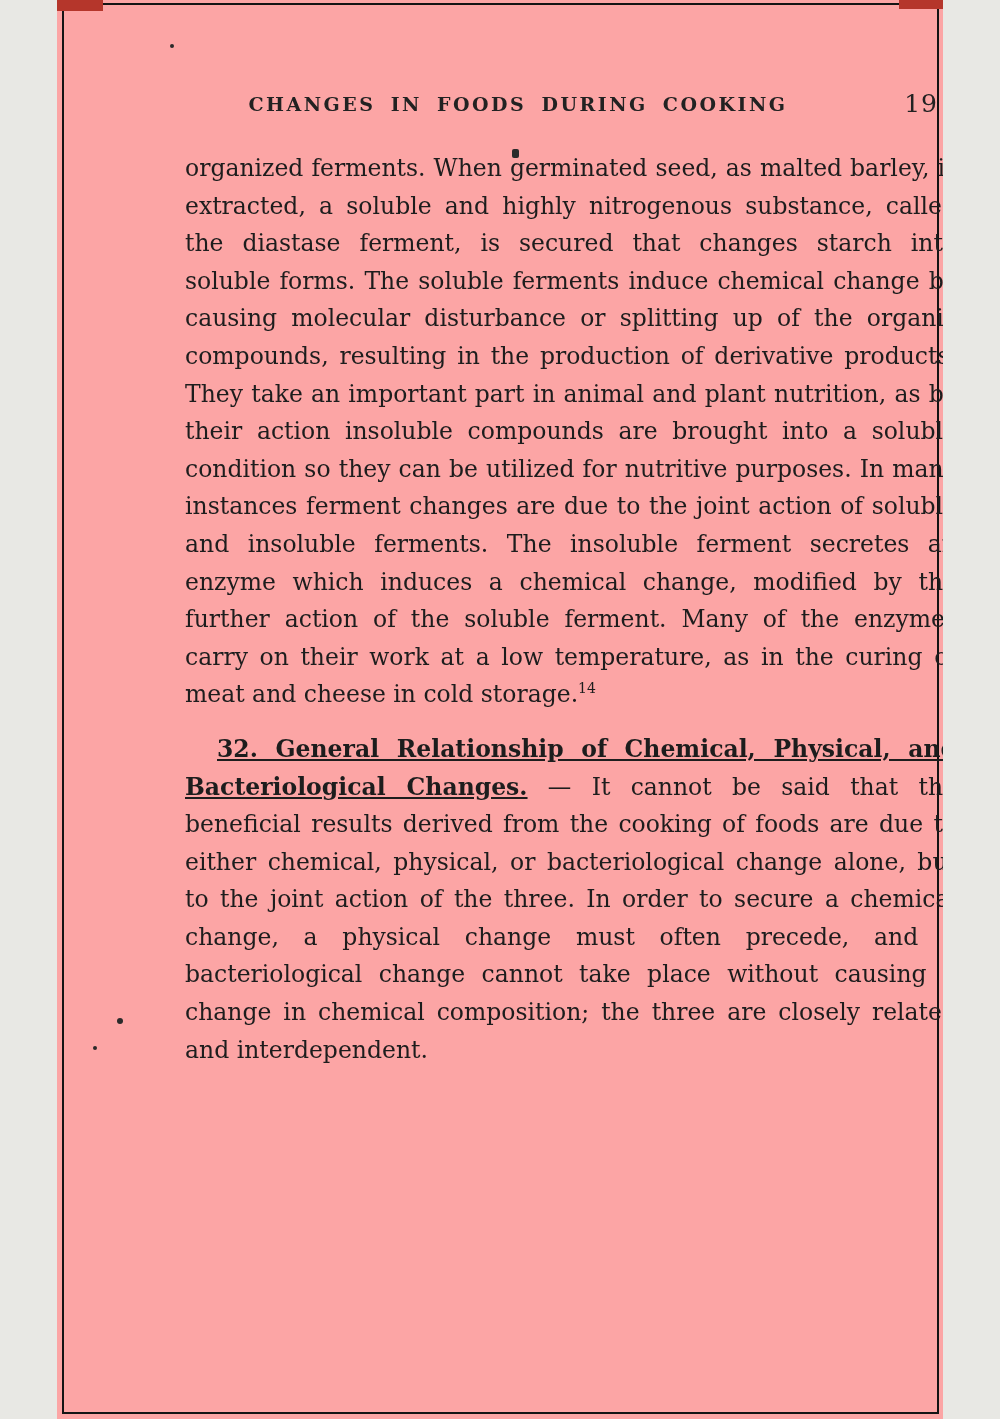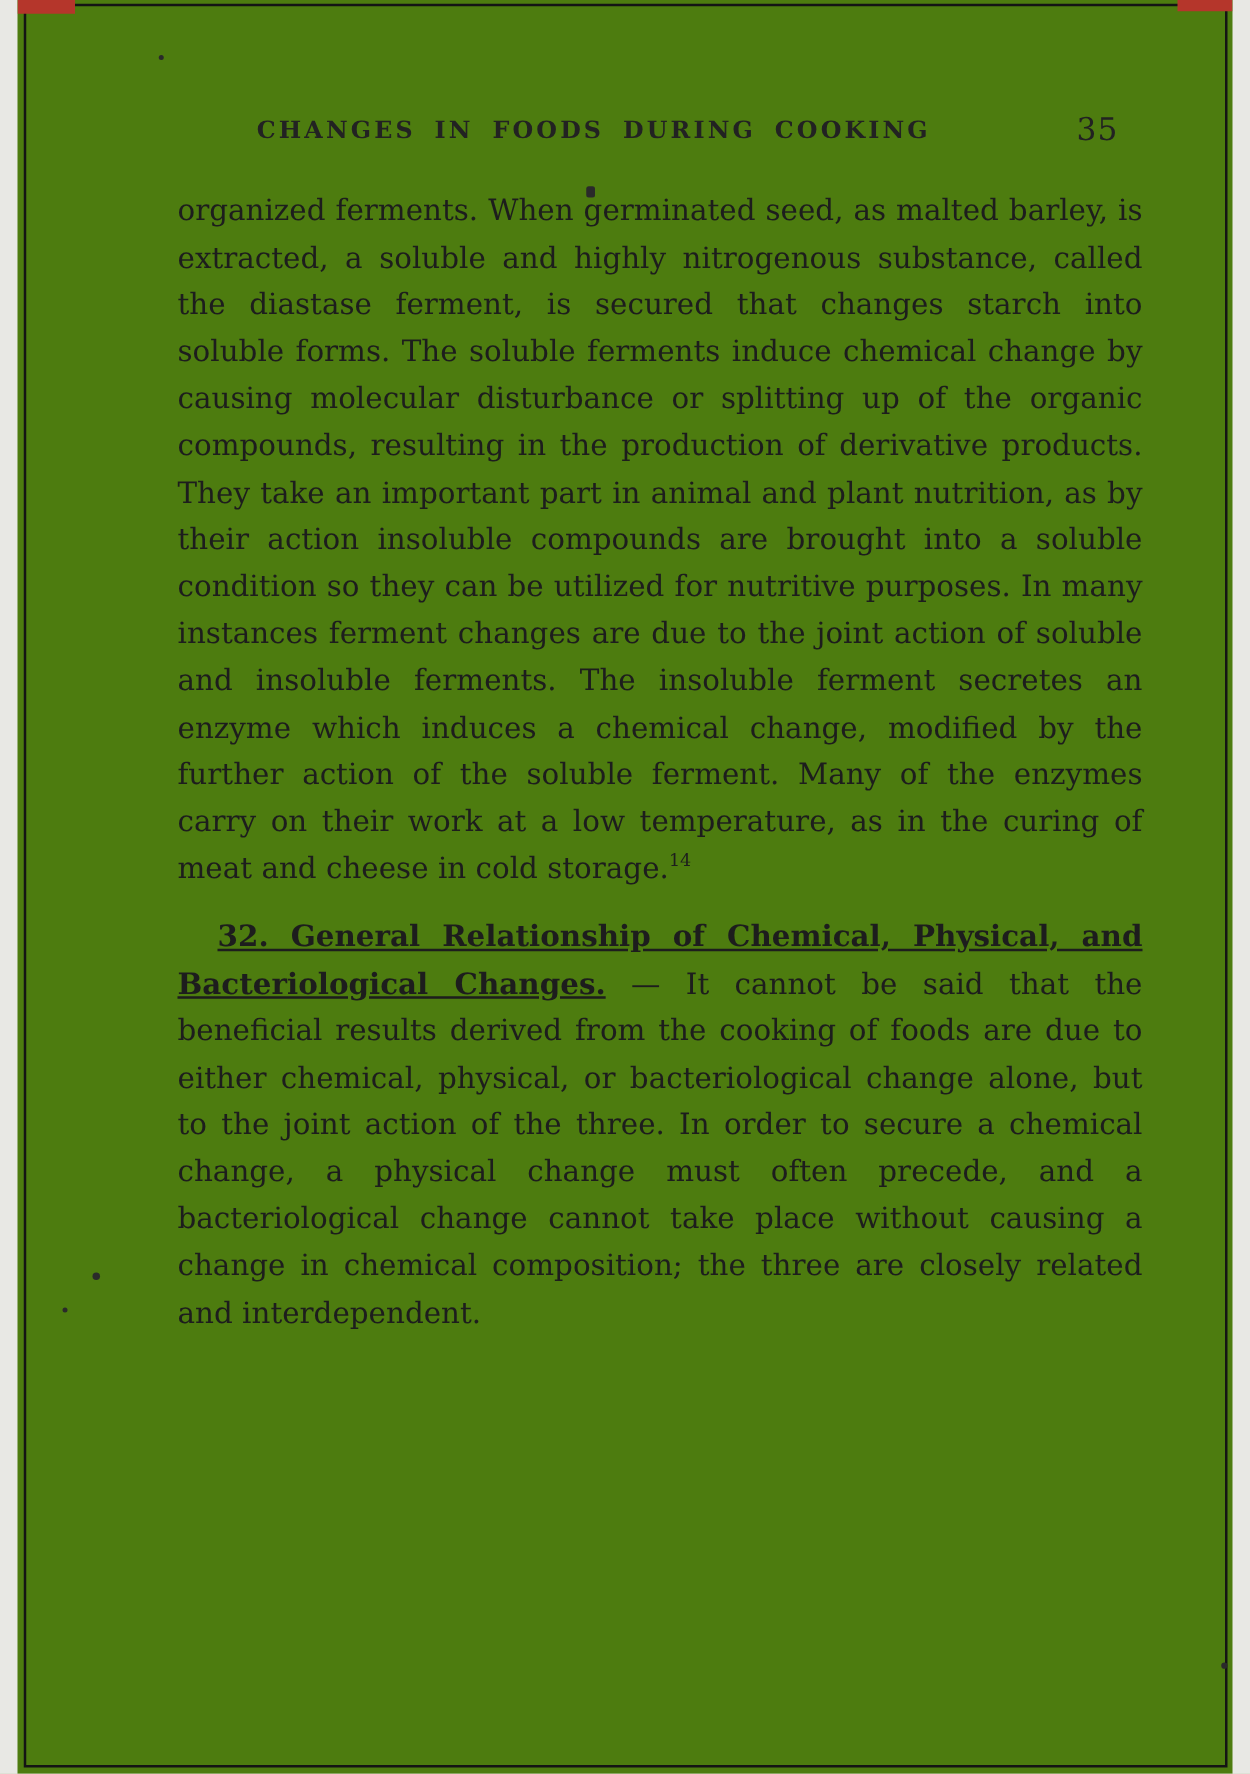--- a/index.html
+++ b/index.html
@@ -3,24 +3,24 @@
 <meta charset="utf-8">
 <style>
   html, body {
     margin: 0;
     padding: 0;
     background: #e8e8e4;
     font-family: "DejaVu Serif", "Liberation Serif", serif;
   }
   .scan {
     position: relative;
-    width: 972px;
+    width: 886px;
     height: 1419px;
     margin: 0 auto;
-    background: #4d7c0f;
+    background: #fca5a5;
     overflow: hidden;
     color: #1c1c1c;
   }
   .page-border {
     position: absolute;
     left: 5px;
     top: 3px;
     right: 4px;
     bottom: 5px;
     border: 2.5px solid #141414;
@@ -116,21 +116,21 @@
   <div class="artifact artifact-tr" style="background: rgb(181, 54, 43);"></div>
 
   <div class="speck speck-a"></div>
   <div class="speck speck-b"></div>
   <div class="speck speck-c"></div>
   <div class="speck speck-d"></div>
   <div class="speck speck-e"></div>
 
   <div class="running-header">
     <span class="running-title">CHANGES IN FOODS DURING COOKING</span>
-    <span class="folio">35</span>
+    <span class="folio">19</span>
   </div>
 
   <div class="page-body">
 
     <p><span>organized ferments.  When germinated seed, as malted barley, is extracted, a soluble and highly nitrogenous substance, called the diastase ferment, is secured that changes starch into soluble forms.  The soluble ferments induce chemical change by causing molecular disturbance or splitting up of the organic compounds, resulting in the production of derivative products.  They take an important part in animal and plant nutrition, as by their action insoluble compounds are brought into a soluble condition so they can be utilized for nutritive purposes.  In many instances ferment changes are due to the joint action of soluble and insoluble ferments.  The insoluble ferment secretes an enzyme which induces a chemical change, modified by the further action of the soluble ferment.  Many of the enzymes carry on their work at a low temperature, as in the curing of meat and cheese in cold storage.</span><sup class="footnote-ref">14</sup></p>
 
     <p class="indent"><span class="lead-bold">32.  General Relationship of Chemical, Physical, and Bacteriological Changes.</span><span> — It cannot be said that the beneficial results derived from the cooking of foods are due to either chemical, physical, or bacteriological change alone, but to the joint action of the three.  In order to secure a chemical change, a physical change must often precede, and a bacteriological change cannot take place without causing a change in chemical composition; the three are closely related and interdependent.</span></p>
 
 
   </div>

